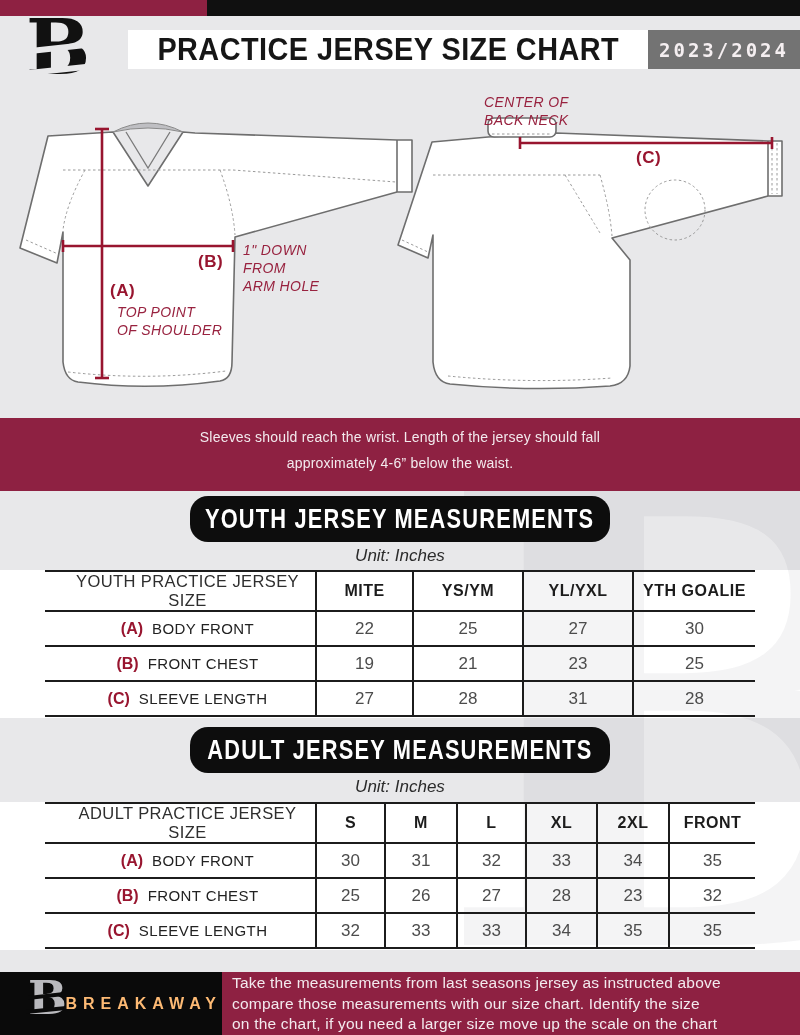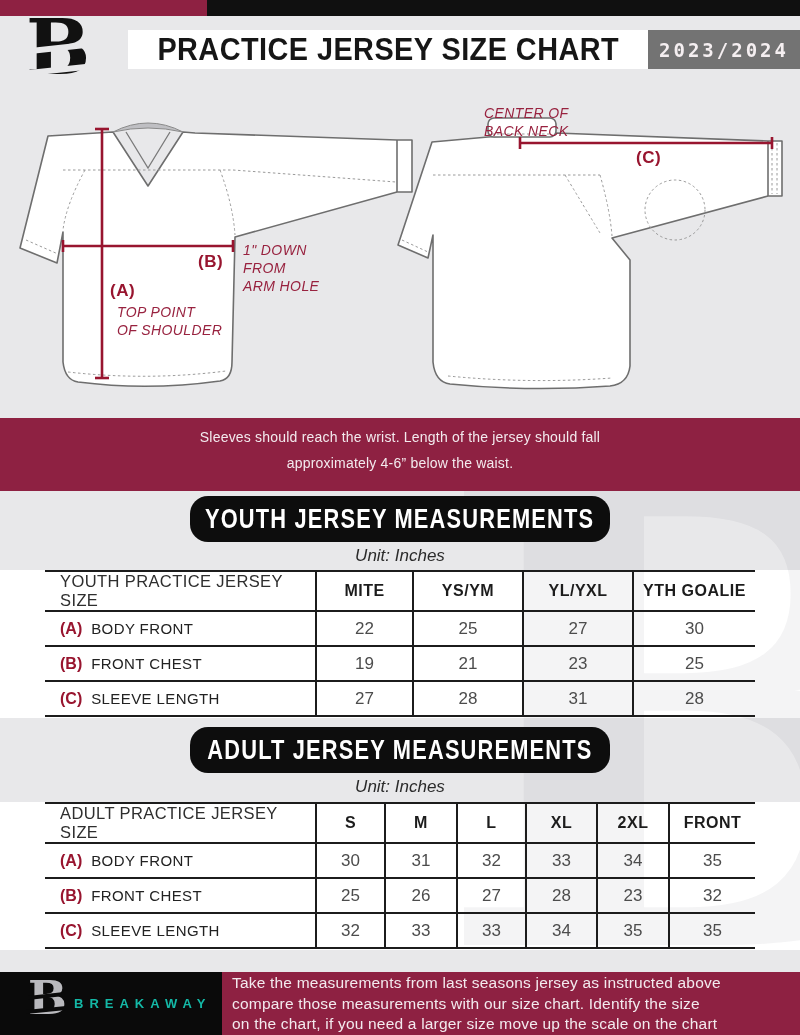--- a/index.html
+++ b/index.html
@@ -55,21 +55,21 @@
   
   .diagram-svg { position:absolute; left:0; top:100px; width:800px; height:315px; }
   .ann { position:absolute; color:#98223F; }
   .ann-key { font-weight:800; font-size:17px; color:#98152F; letter-spacing:0.5px; }
   .ann-note { font-style:italic; font-size:14px; line-height:18px; letter-spacing:0.4px; font-weight:500; }
   .ann-a-key   { left:110px; top:281px; }
   .ann-a-note  { left:117px; top:303px; }
   .ann-b-key   { left:198px; top:252px; }
   .ann-b-note  { left:243px; top:241px; }
   .ann-c-key   { left:636px; top:148px; }
-  .ann-neck    { left:484px; top:104px;  }
+  .ann-neck    { left:484px; top:93px;  }
 
   
   .banner {
     position:absolute; left:0; top:418px; width:800px; height:73px;
     background:#8E2142; color:#F3EAEE; text-align:center;
     font-size:14px; line-height:26px; padding-top:6px; box-sizing:border-box;
     letter-spacing:0.2px;
   }
   .banner span { display:block; }
 
@@ -92,21 +92,21 @@
 
   
   .tbl-wrap { position:absolute; left:45px; width:710px; }
   .tw-youth { top:570px; }
   .tw-adult { top:802px; }
   table.mtable { border-collapse:collapse; width:710px; table-layout:fixed; }
   .mtable th, .mtable td {
     border-top:2px solid #1C1C1C; border-bottom:2px solid #1C1C1C;
     border-left:2px solid #1C1C1C; padding:0; text-align:center;
   }
-  .mtable th.lbl, .mtable td.lbl { border-left:none; text-align:left; padding-left:15px; }
+  .mtable th.lbl, .mtable td.lbl { border-left:none; text-align:center; padding-left:15px; }
   .mtable th { height:38px; font-size:16px; font-weight:bold; color:#1c1c1c; letter-spacing:0.5px; }
   .mtable th.lbl { font-weight:500; font-size:16.5px; color:#2e2e2e; letter-spacing:0.4px; }
   .mtable td { height:33px; font-size:17px; color:#4c4c4c; }
   .row-key { color:#98152F; font-weight:800; font-size:16px; margin-right:9px; }
   .row-name { color:#222222; font-size:15px; font-weight:500; letter-spacing:0.4px; }
 
   
   .footer-black {
     position:absolute; left:0; top:972px; width:222px; height:63px;
     background:#0A0A0A; display:flex; align-items:center;
@@ -114,21 +114,21 @@
   .flogo-wrap { position:relative; width:40px; height:50px; margin-left:28px; }
   .flogo-b {
     position:absolute; left:0; top:-4px;
     font-family:"DejaVu Serif", serif; font-weight:bold;
     font-size:46px; line-height:1; color:#B9B9BD;
   }
   .flogo-cut { position:absolute; height:4px; background:#0A0A0A; transform:skewY(-6deg); }
   .fcut1 { left:0; top:15px; width:36px; }
   .fcut2 { left:-2px; top:29px; width:40px; }
   .brand-text {
-    color:#14b8a6; font-size:13px; font-weight:bold; letter-spacing:6px;
+    color:#fdba74; font-size:16px; font-weight:bold; letter-spacing:6px;
     margin-left:6px; white-space:nowrap;
   }
   .footer-red {
     position:absolute; left:222px; top:972px; width:578px; height:63px;
     background:#8E2142; color:#F3EAEE; box-sizing:border-box;
     padding:1px 6px 0 10px; font-size:15.5px; line-height:20.5px; letter-spacing:0.2px;
   }
   .footer-red span { display:block; }
 </style>
 </head>

